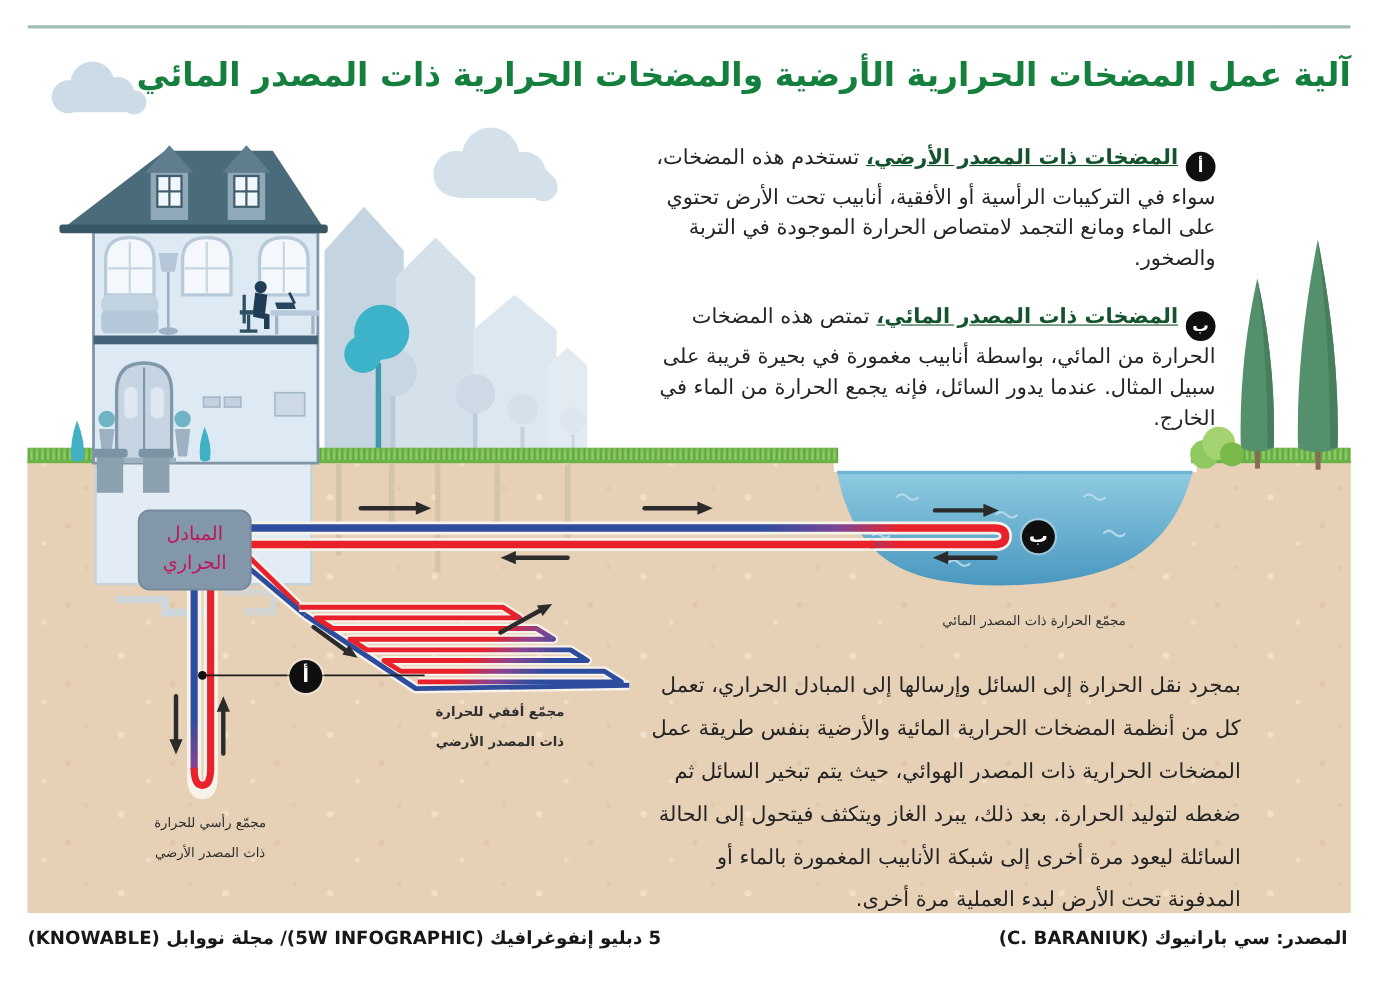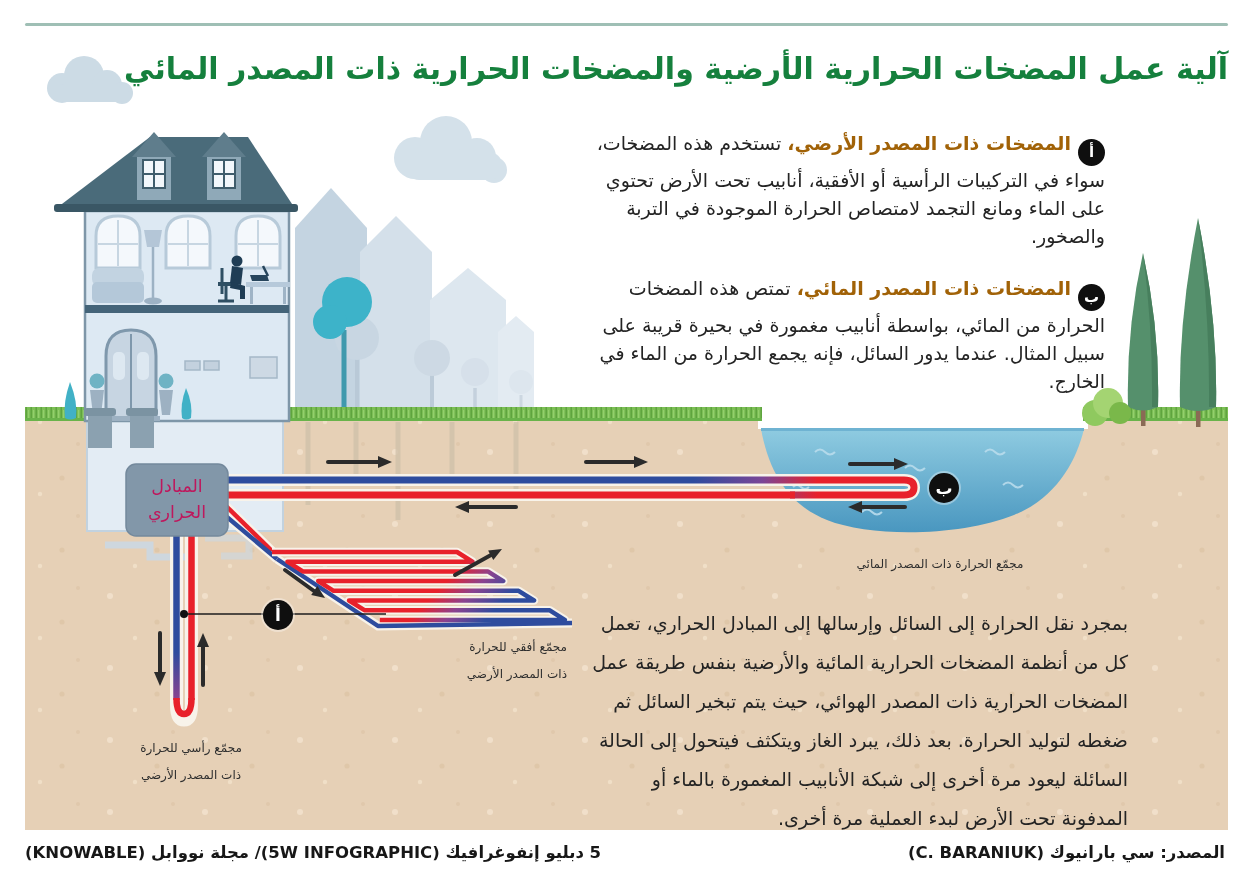--- a/index.html
+++ b/index.html
@@ -3,27 +3,27 @@
 <meta charset="utf-8">
 <style>
   html,body{margin:0;padding:0;background:#ffffff;}
   #page{position:relative;width:1250px;height:894px;background:#ffffff;overflow:hidden;
         font-family:"DejaVu Sans",sans-serif;color:#1c1c1c;}
   #scene{position:absolute;left:0;top:0;width:1250px;height:894px;}
   .txt{position:absolute;direction:rtl;}
   .title{top:50px;right:22px;width:1205px;text-align:right;font-size:30px;font-weight:bold;
          letter-spacing:-0.5px;color:#15803d;line-height:1.25;}
   .para{font-size:19px;line-height:28px;text-align:right;color:#242424;}
-  .para b{color:#a16207;}
+  .para b{color:#14532d;text-decoration:underline;}
   .para-a{top:129px;right:145px;width:525px;}
   .para-b{top:274px;right:145px;width:525px;}
   .para-c{top:604px;right:122px;width:540px;line-height:39px;}
   .lbl{font-size:12px;color:#2e2e2e;line-height:27px;}
   .pond-label{top:551px;right:165px;width:290px;text-align:center;}
-  .hcol-label{top:634px;left:342px;width:225px;text-align:right;}
+  .hcol-label{top:634px;left:342px;width:225px;text-align:center;font-weight:bold;}
   .vcol-label{top:735px;left:92px;width:198px;text-align:center;}
   .hx-label{top:473px;left:127px;width:100px;text-align:center;color:#be185d;
             font-size:17.5px;line-height:26px;font-weight:500;}
   .footer{top:843px;font-size:16.5px;font-weight:bold;color:#171717;}
   .footer.src{right:25px;text-align:right;}
   .footer.credit{left:25px;direction:rtl;text-align:left;}
   .marker-inline{display:inline-flex;width:27px;height:27px;border-radius:50%;background:#0f0f0f;
      color:#fff;font-size:15px;font-weight:bold;align-items:center;justify-content:center;
      vertical-align:-7px;margin-left:7px;}
   .marker-abs{position:absolute;width:30px;height:30px;border-radius:50%;background:#0f0f0f;

